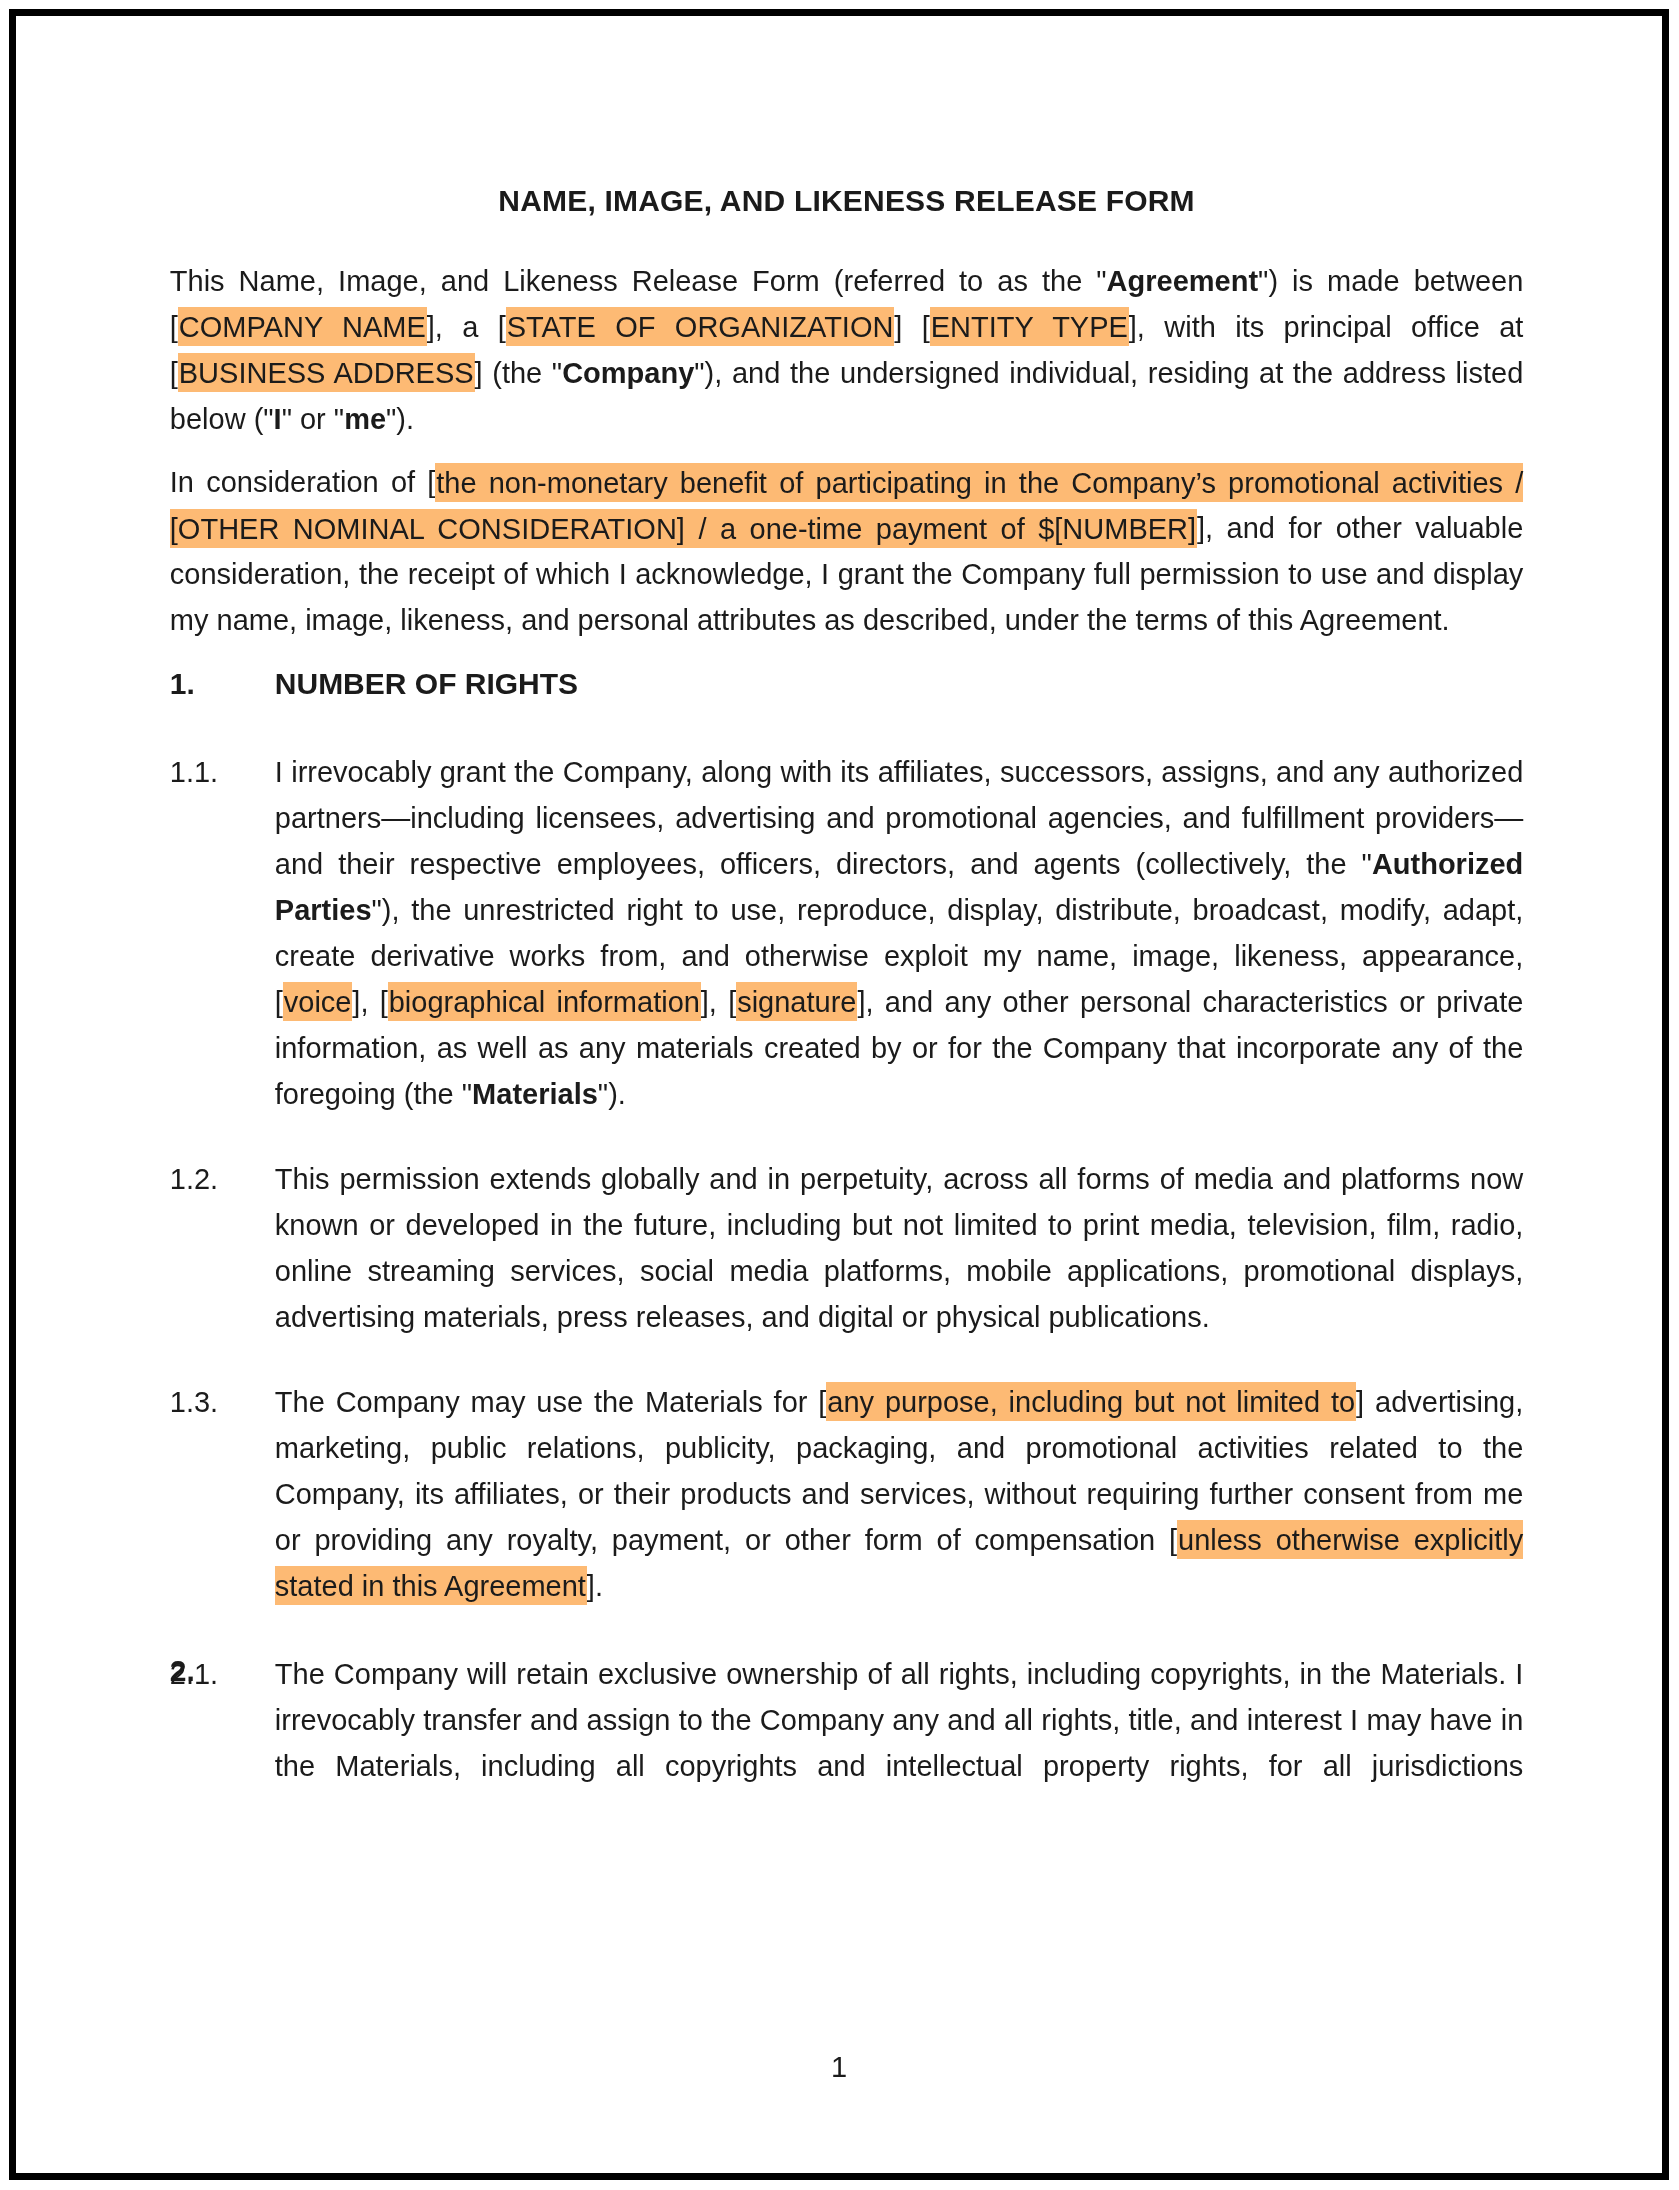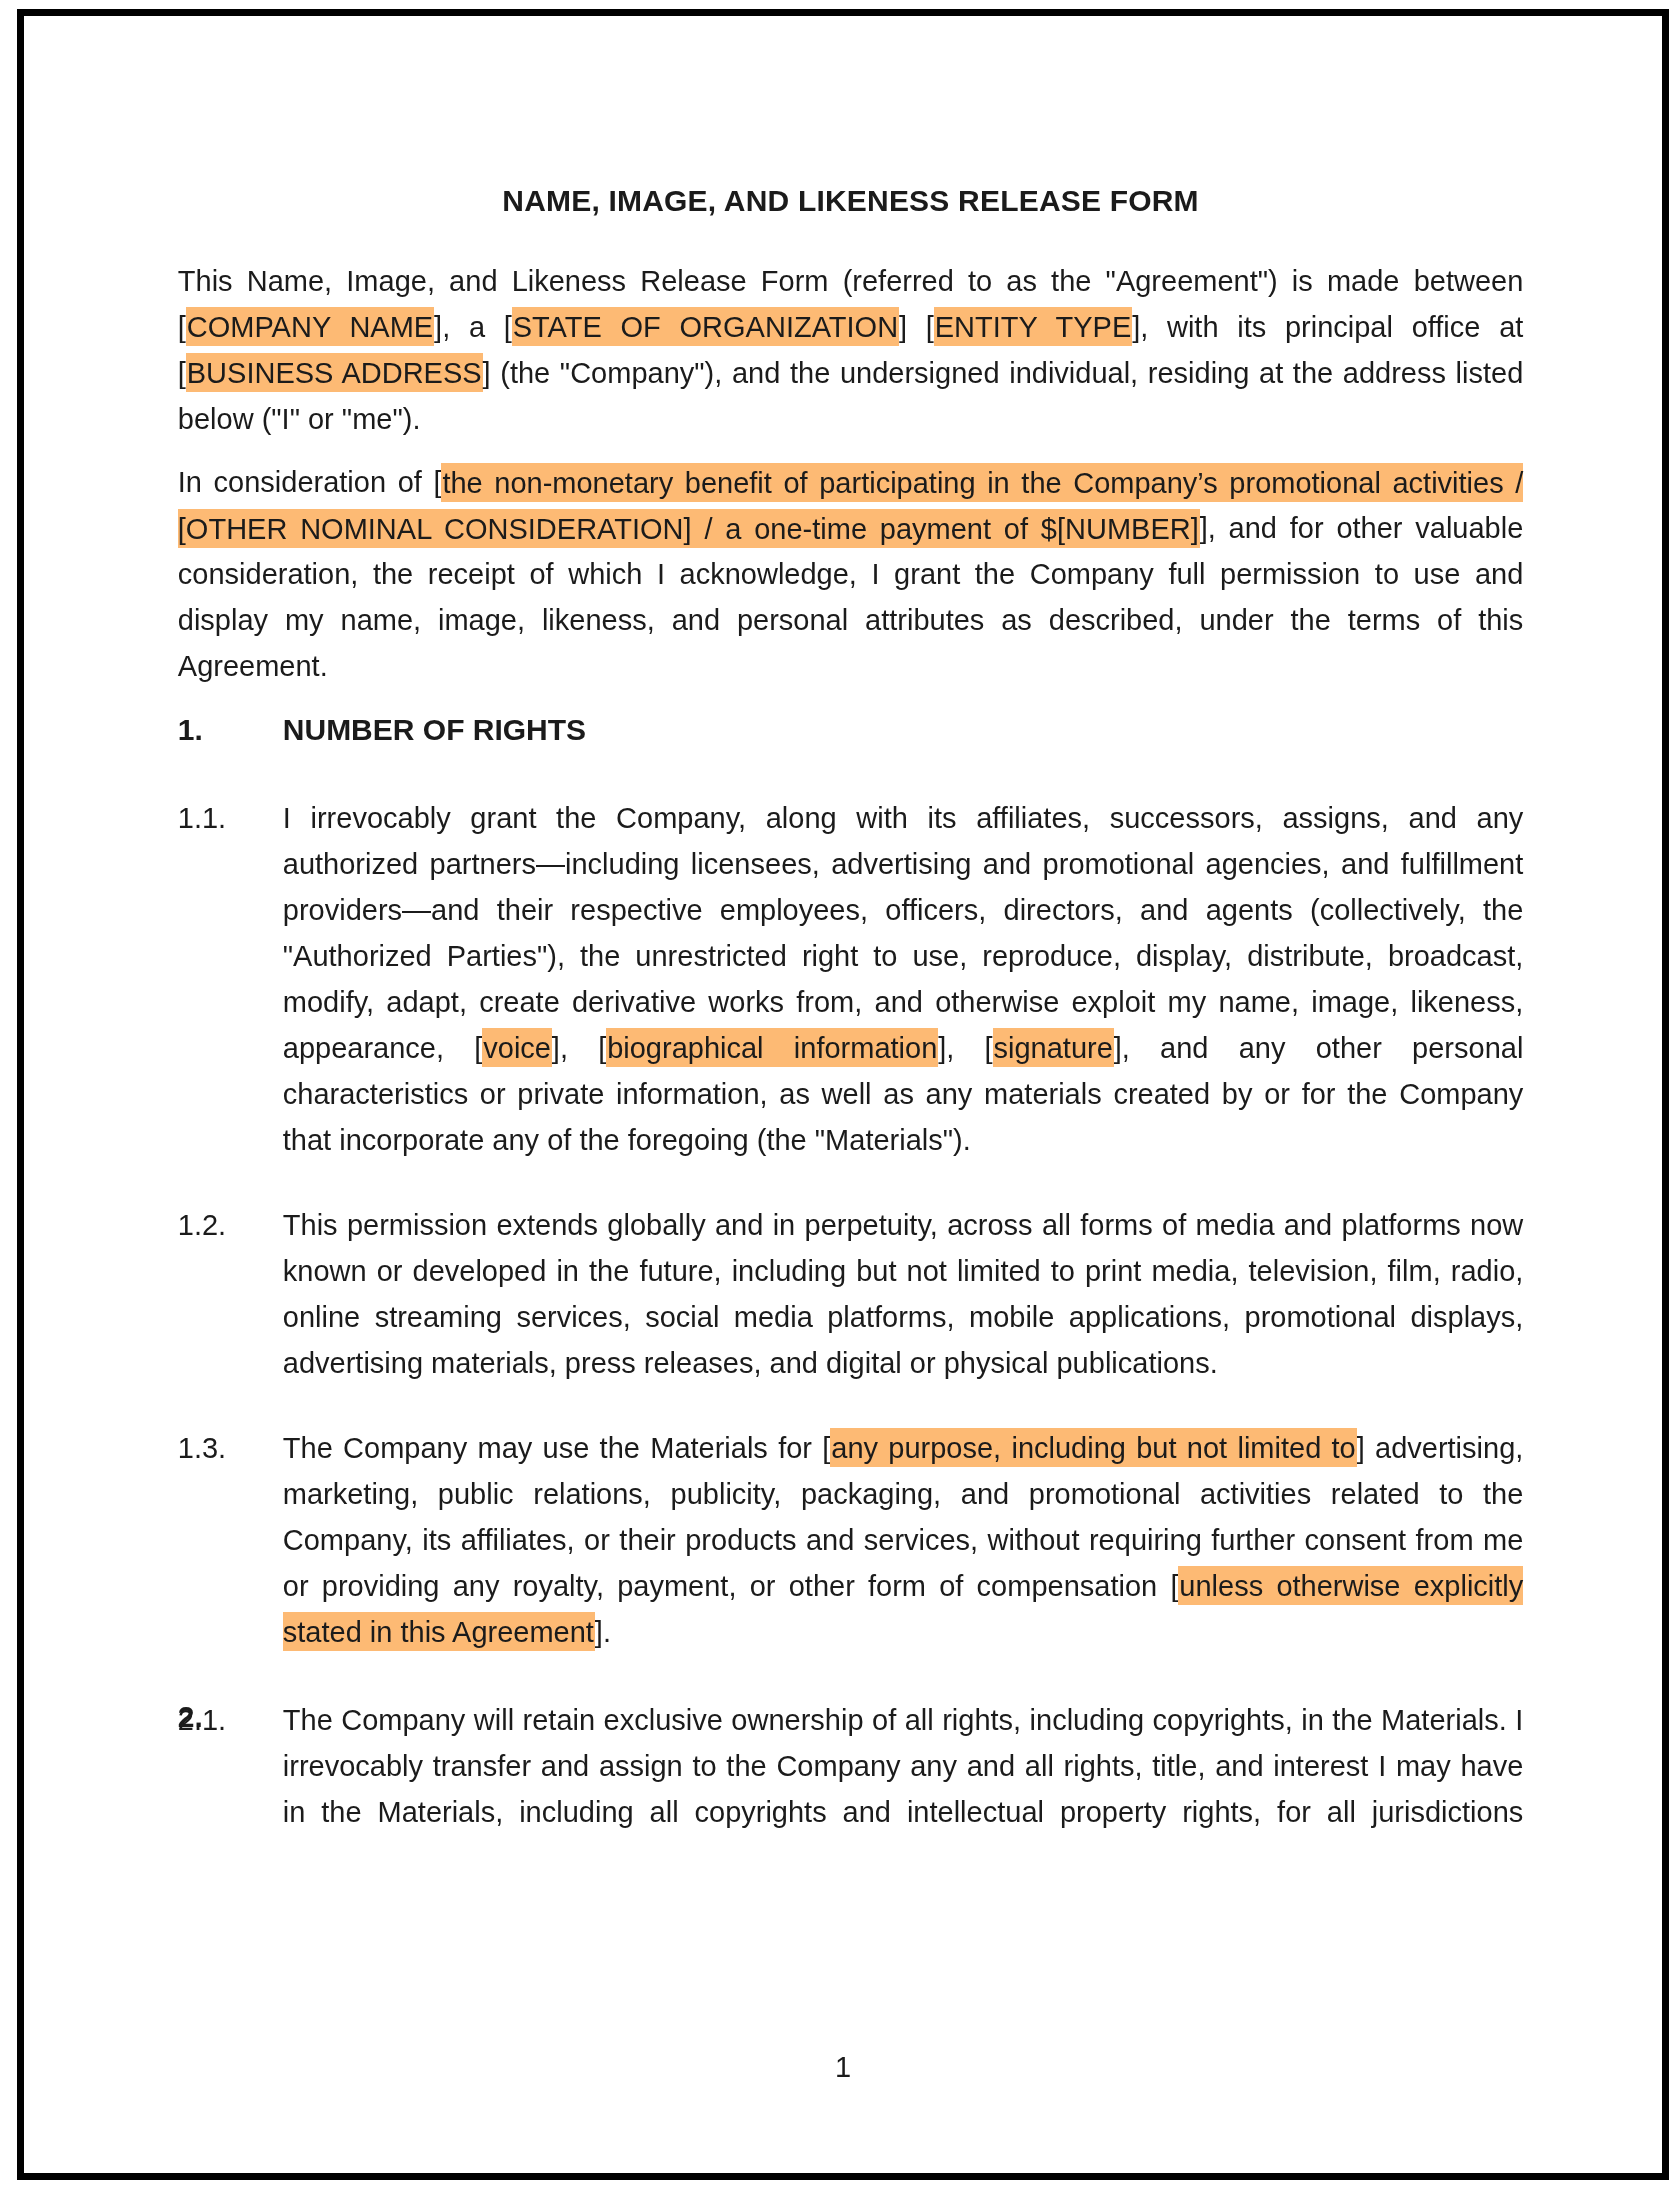--- a/index.html
+++ b/index.html
@@ -9,21 +9,20 @@
     font-family: "Liberation Sans", sans-serif;
     color: #1b1b1b;
     overflow: hidden;
   }
   body { position: relative; }
   .page-frame {
     position: absolute;
     left: 8.8px; top: 8.8px; right: 9.7px; bottom: 9.7px;
     border: 7px solid #000000;
     background: #ffffff;
-    margin-left: 8px;
   }
   .content {
     position: absolute;
     left: 0; top: 0; right: 0; bottom: 0;
     padding: 162px 139px 0 154px;
     font-size: 29px;
     line-height: 46px;
   }
   .doc-title {
     text-align: center;
@@ -49,21 +48,21 @@
     font-weight: bold;
     font-size: 30px;
     margin-bottom: 42px;
   }
   .numpara {
     margin-bottom: 39px;
   }
   .justify-last {
     text-align-last: justify;
   }
-  .b { font-weight: normal; }
+  .b { font-weight: bold; }
   .hl {
     background: #fdba74;
     padding: 3.5px 0.9px;
   }
   .page-number {
     position: absolute;
     left: 0; right: 0;
     bottom: 83px;
     text-align: center;
     font-size: 29px;

